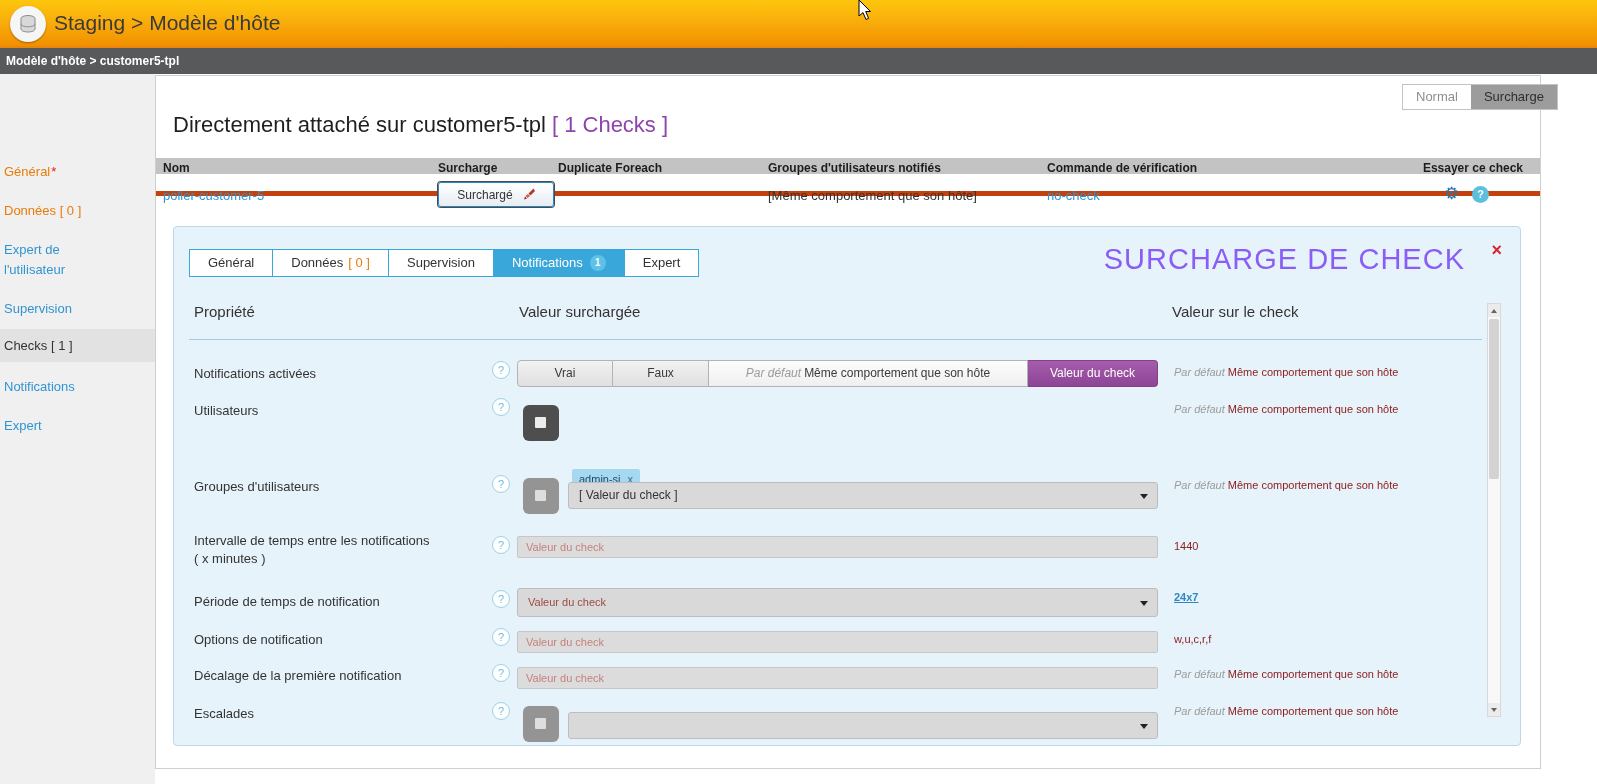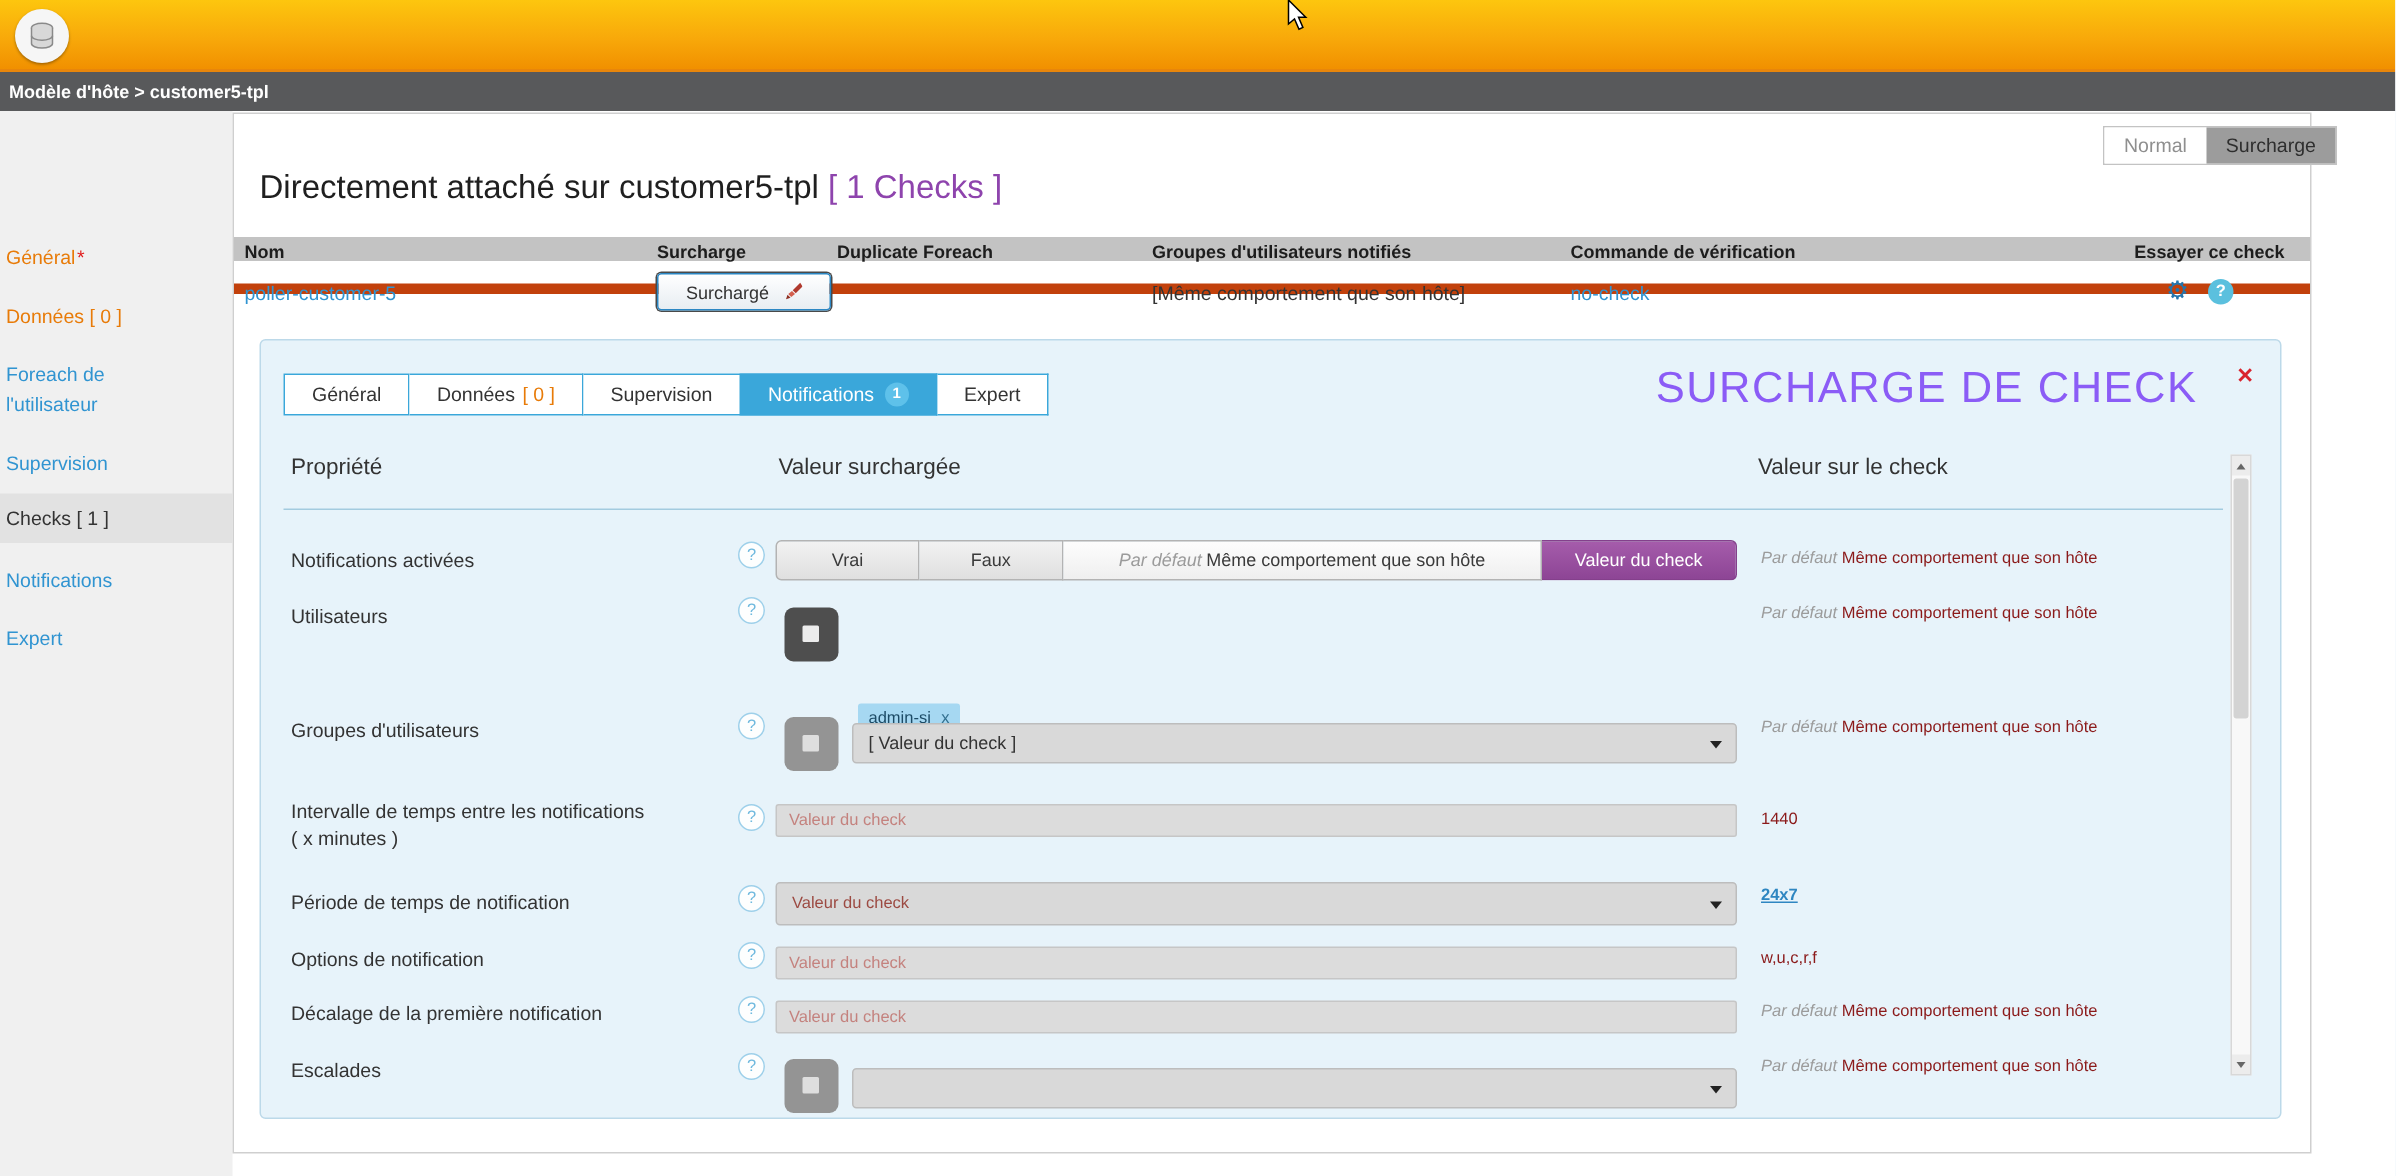--- a/index.html
+++ b/index.html
@@ -35,21 +35,21 @@
   .mode-btn.normal { background:#fff; color:#8f8f8f; }
   .mode-btn.selected { background:#9c9c9c; color:#2e2e2e; }
 
   
   .card { position:absolute; left:155px; top:75px; width:1386px; height:694px; background:#fff; border:1px solid #cfcfcf; }
   .card-title { position:absolute; left:17px; top:36px; font-size:22px; color:#1f1f1f; }
   .title-badge { color:#8e44ad; margin-left:6px; }
 
   .thead { position:absolute; left:0; top:82px; width:1384px; height:16px; background:#c3c3c3; }
   .th { position:absolute; top:3px; font-size:12px; font-weight:bold; color:#1d1d1d; white-space:nowrap; }
-  .trow { position:absolute; left:0; top:102px; width:1384px; height:18px; background:#fff; border-bottom:7px solid #c2410c;padding-left:43px; }
+  .trow { position:absolute; left:0; top:102px; width:1384px; height:18px; background:#fff; border-bottom:5px solid #c2410c;padding-left:43px; }
   .cell { position:absolute; top:10px; font-size:13px; color:#333; white-space:nowrap; }
   .link { color:#3094d1; text-decoration:none; cursor:pointer; }
   .surcharge-btn { position:absolute; left:282px; top:4px; width:116px; height:25px;
     background:linear-gradient(#ffffff,#e7edf2); border:1px solid #2b87c4; box-shadow:0 0 0 1px #4a4a4a;
     border-radius:3px; display:flex; align-items:center; justify-content:center; gap:9px;
     font-size:12px; color:#333; cursor:pointer; }
   .gear { position:absolute; left:1288px; top:6px; font-size:17px; color:#2475ad; cursor:pointer; line-height:20px; }
   .qmark { position:absolute; left:1316px; top:8px; width:17px; height:17px; border-radius:50%; background:#5bc0de;
     color:#fff; font-size:11px; font-weight:bold; text-align:center; line-height:17px; cursor:pointer; }
 
@@ -121,38 +121,39 @@
 <div class="page">
 
   <div class="topbar">
     <div class="logo">
       <svg width="20" height="20" viewBox="0 0 20 20">
         <ellipse cx="10" cy="4.5" rx="7" ry="3" fill="#d8d8d8" stroke="#8a8a8a"></ellipse>
         <path d="M3 4.5 V15 c0 1.7 3.1 3 7 3 s7 -1.3 7 -3 V4.5" fill="#d8d8d8" stroke="#8a8a8a"></path>
         <path d="M3 9.8 c0 1.7 3.1 3 7 3 s7 -1.3 7 -3" fill="none" stroke="#8a8a8a"></path>
       </svg>
     </div>
+    <div class="topbar-title">Staging &gt; Modèle d'hôte</div>
   </div>
   <svg class="cursor" width="16" height="22" viewBox="0 0 16 22">
     <polygon points="1,0 1,16 5,12.6 8,19.5 10.6,18.3 7.7,11.5 12.5,11.5" fill="#ffffff" stroke="#000" stroke-width="1"></polygon>
   </svg>
 
   <div class="crumbbar">
     <span>Modèle d'hôte &gt; customer5-tpl</span>
   </div>
 
   <div class="sidebar">
     <div class="side-item orange" style="top:88px">
       <span>Général</span><span class="req">*</span>
     </div>
     <div class="side-item orange" style="top:127px">
       <span>Données [ 0 ]</span>
     </div>
     <div class="side-item blue wrap" style="top:166px">
-      <span>Foreach de l'utilisateur</span>
+      <span>Expert de l'utilisateur</span>
     </div>
     <div class="side-item blue" style="top:225px">
       <span>Supervision</span>
     </div>
     <div class="side-item active-item" style="top:255px">
       <span>Checks [ 1 ]</span>
     </div>
     <div class="side-item blue" style="top:303px">
       <span>Notifications</span>
     </div>

